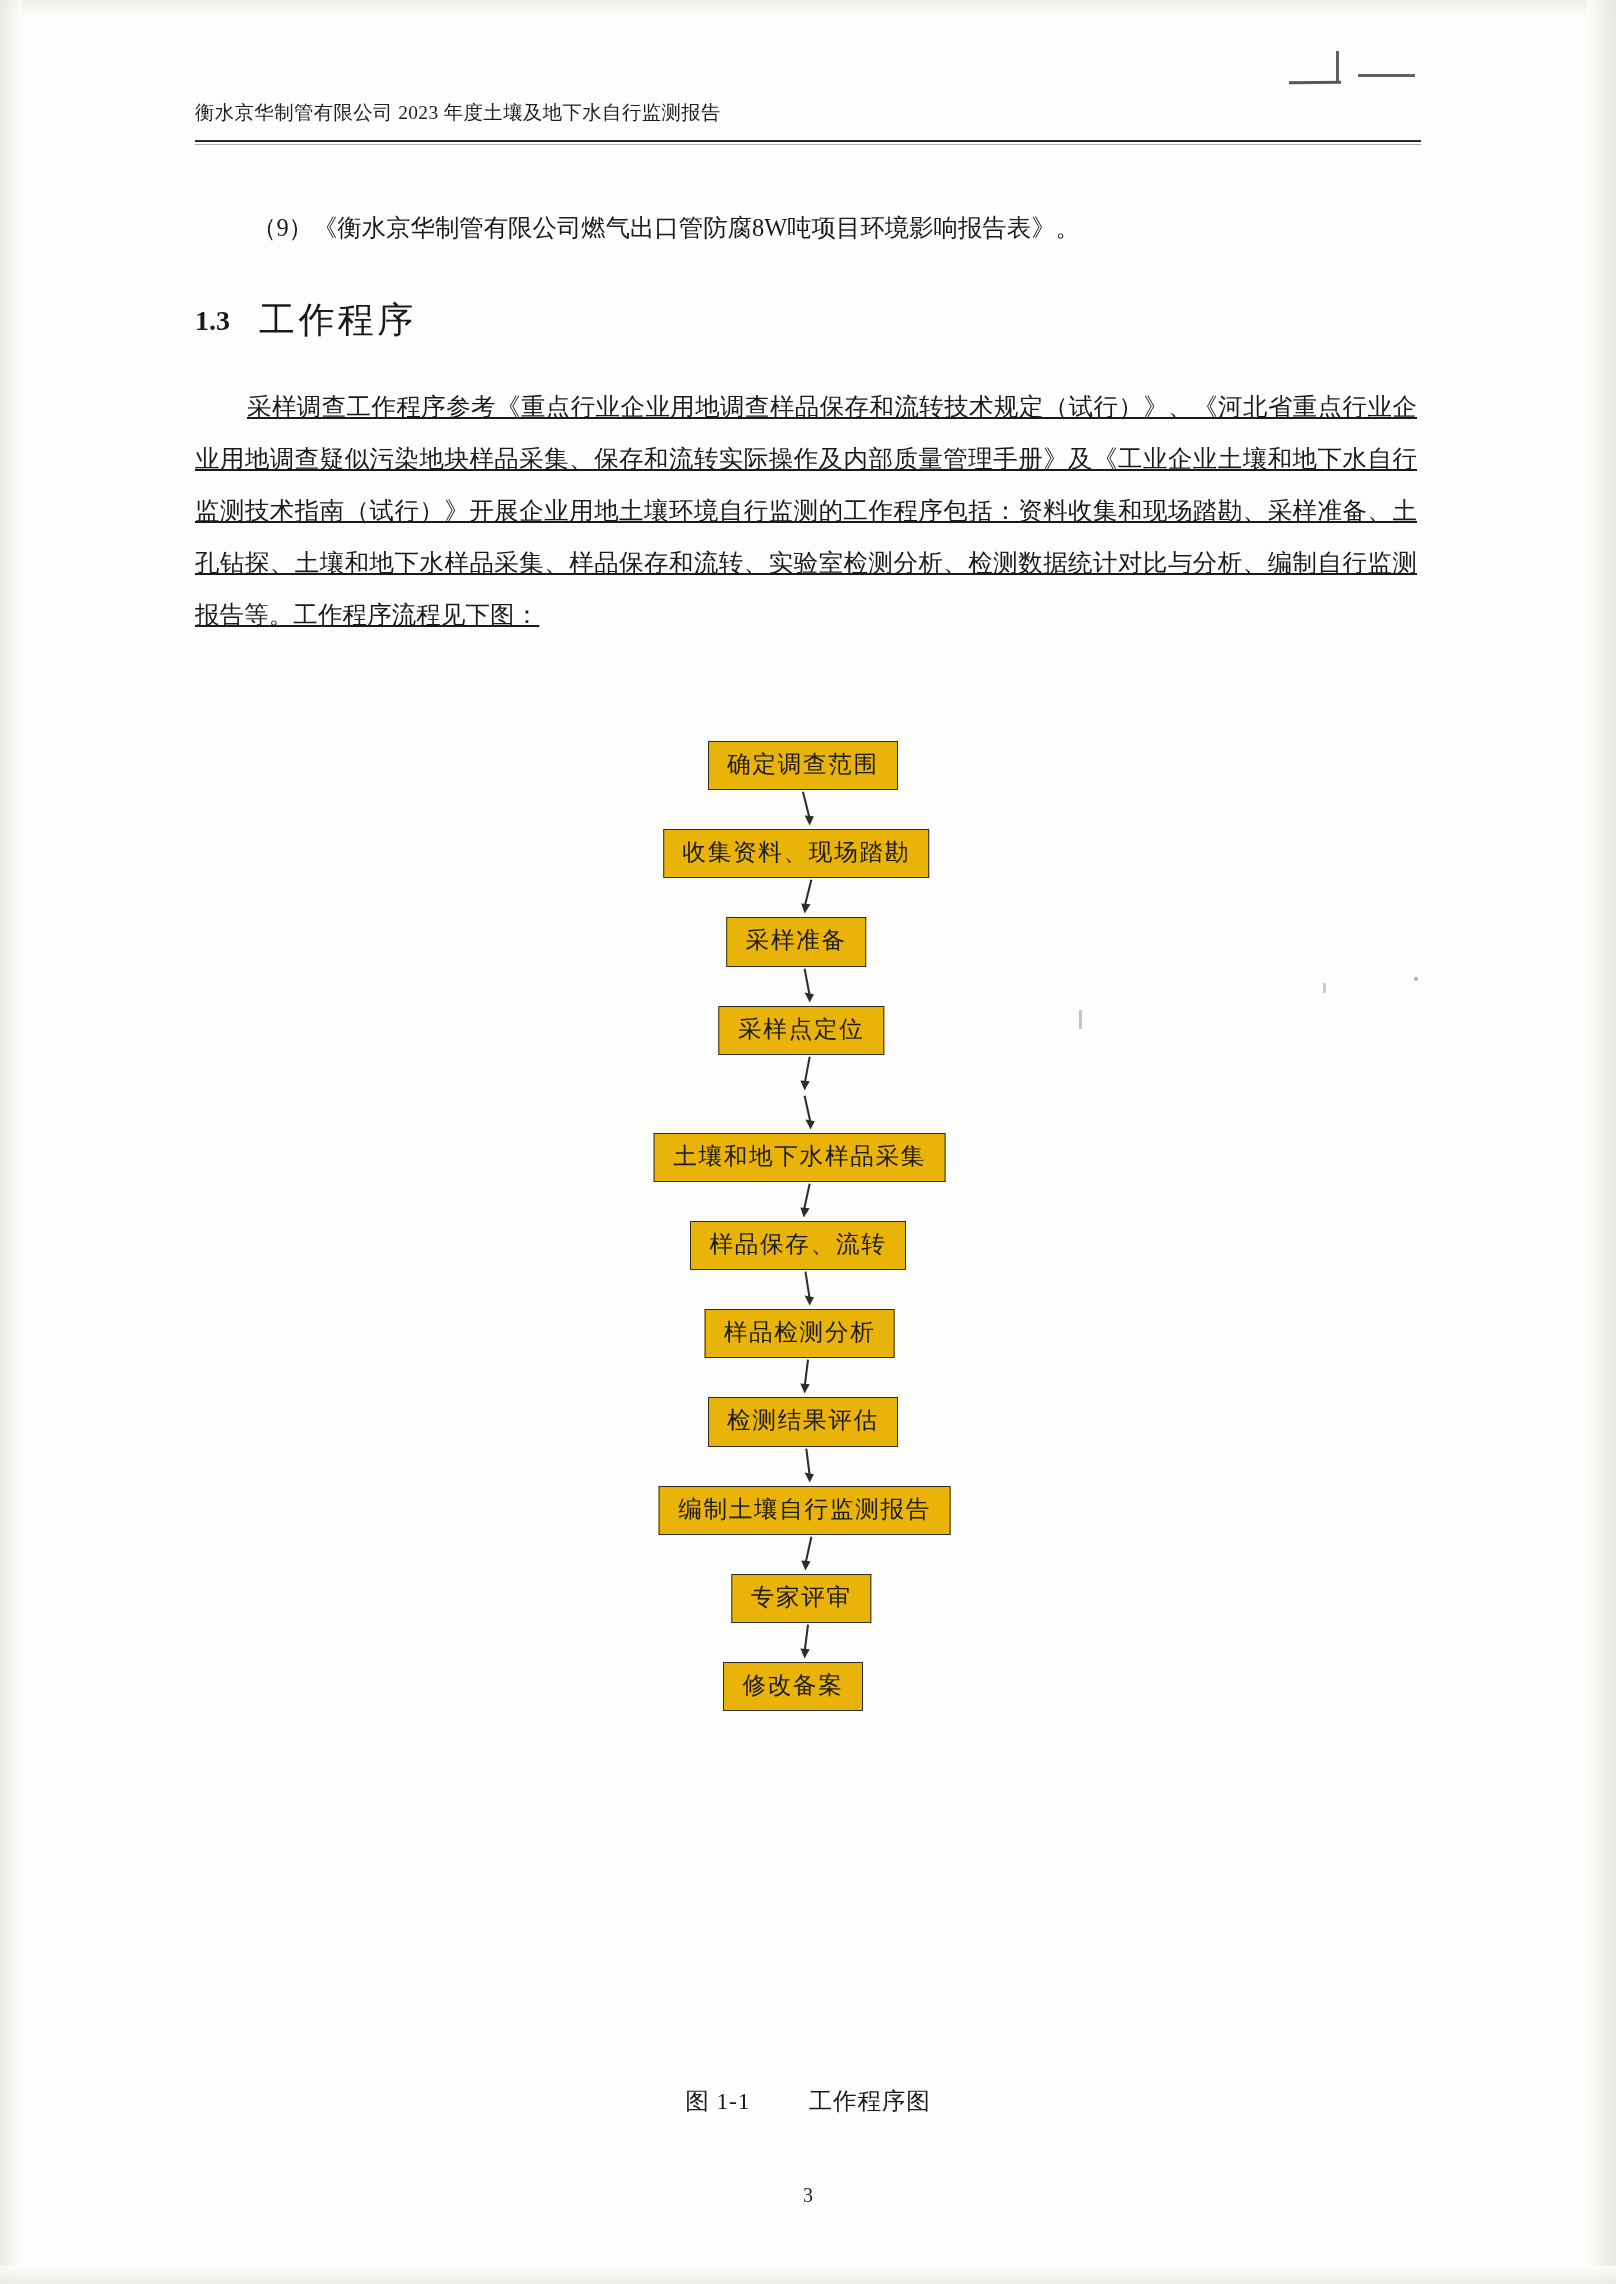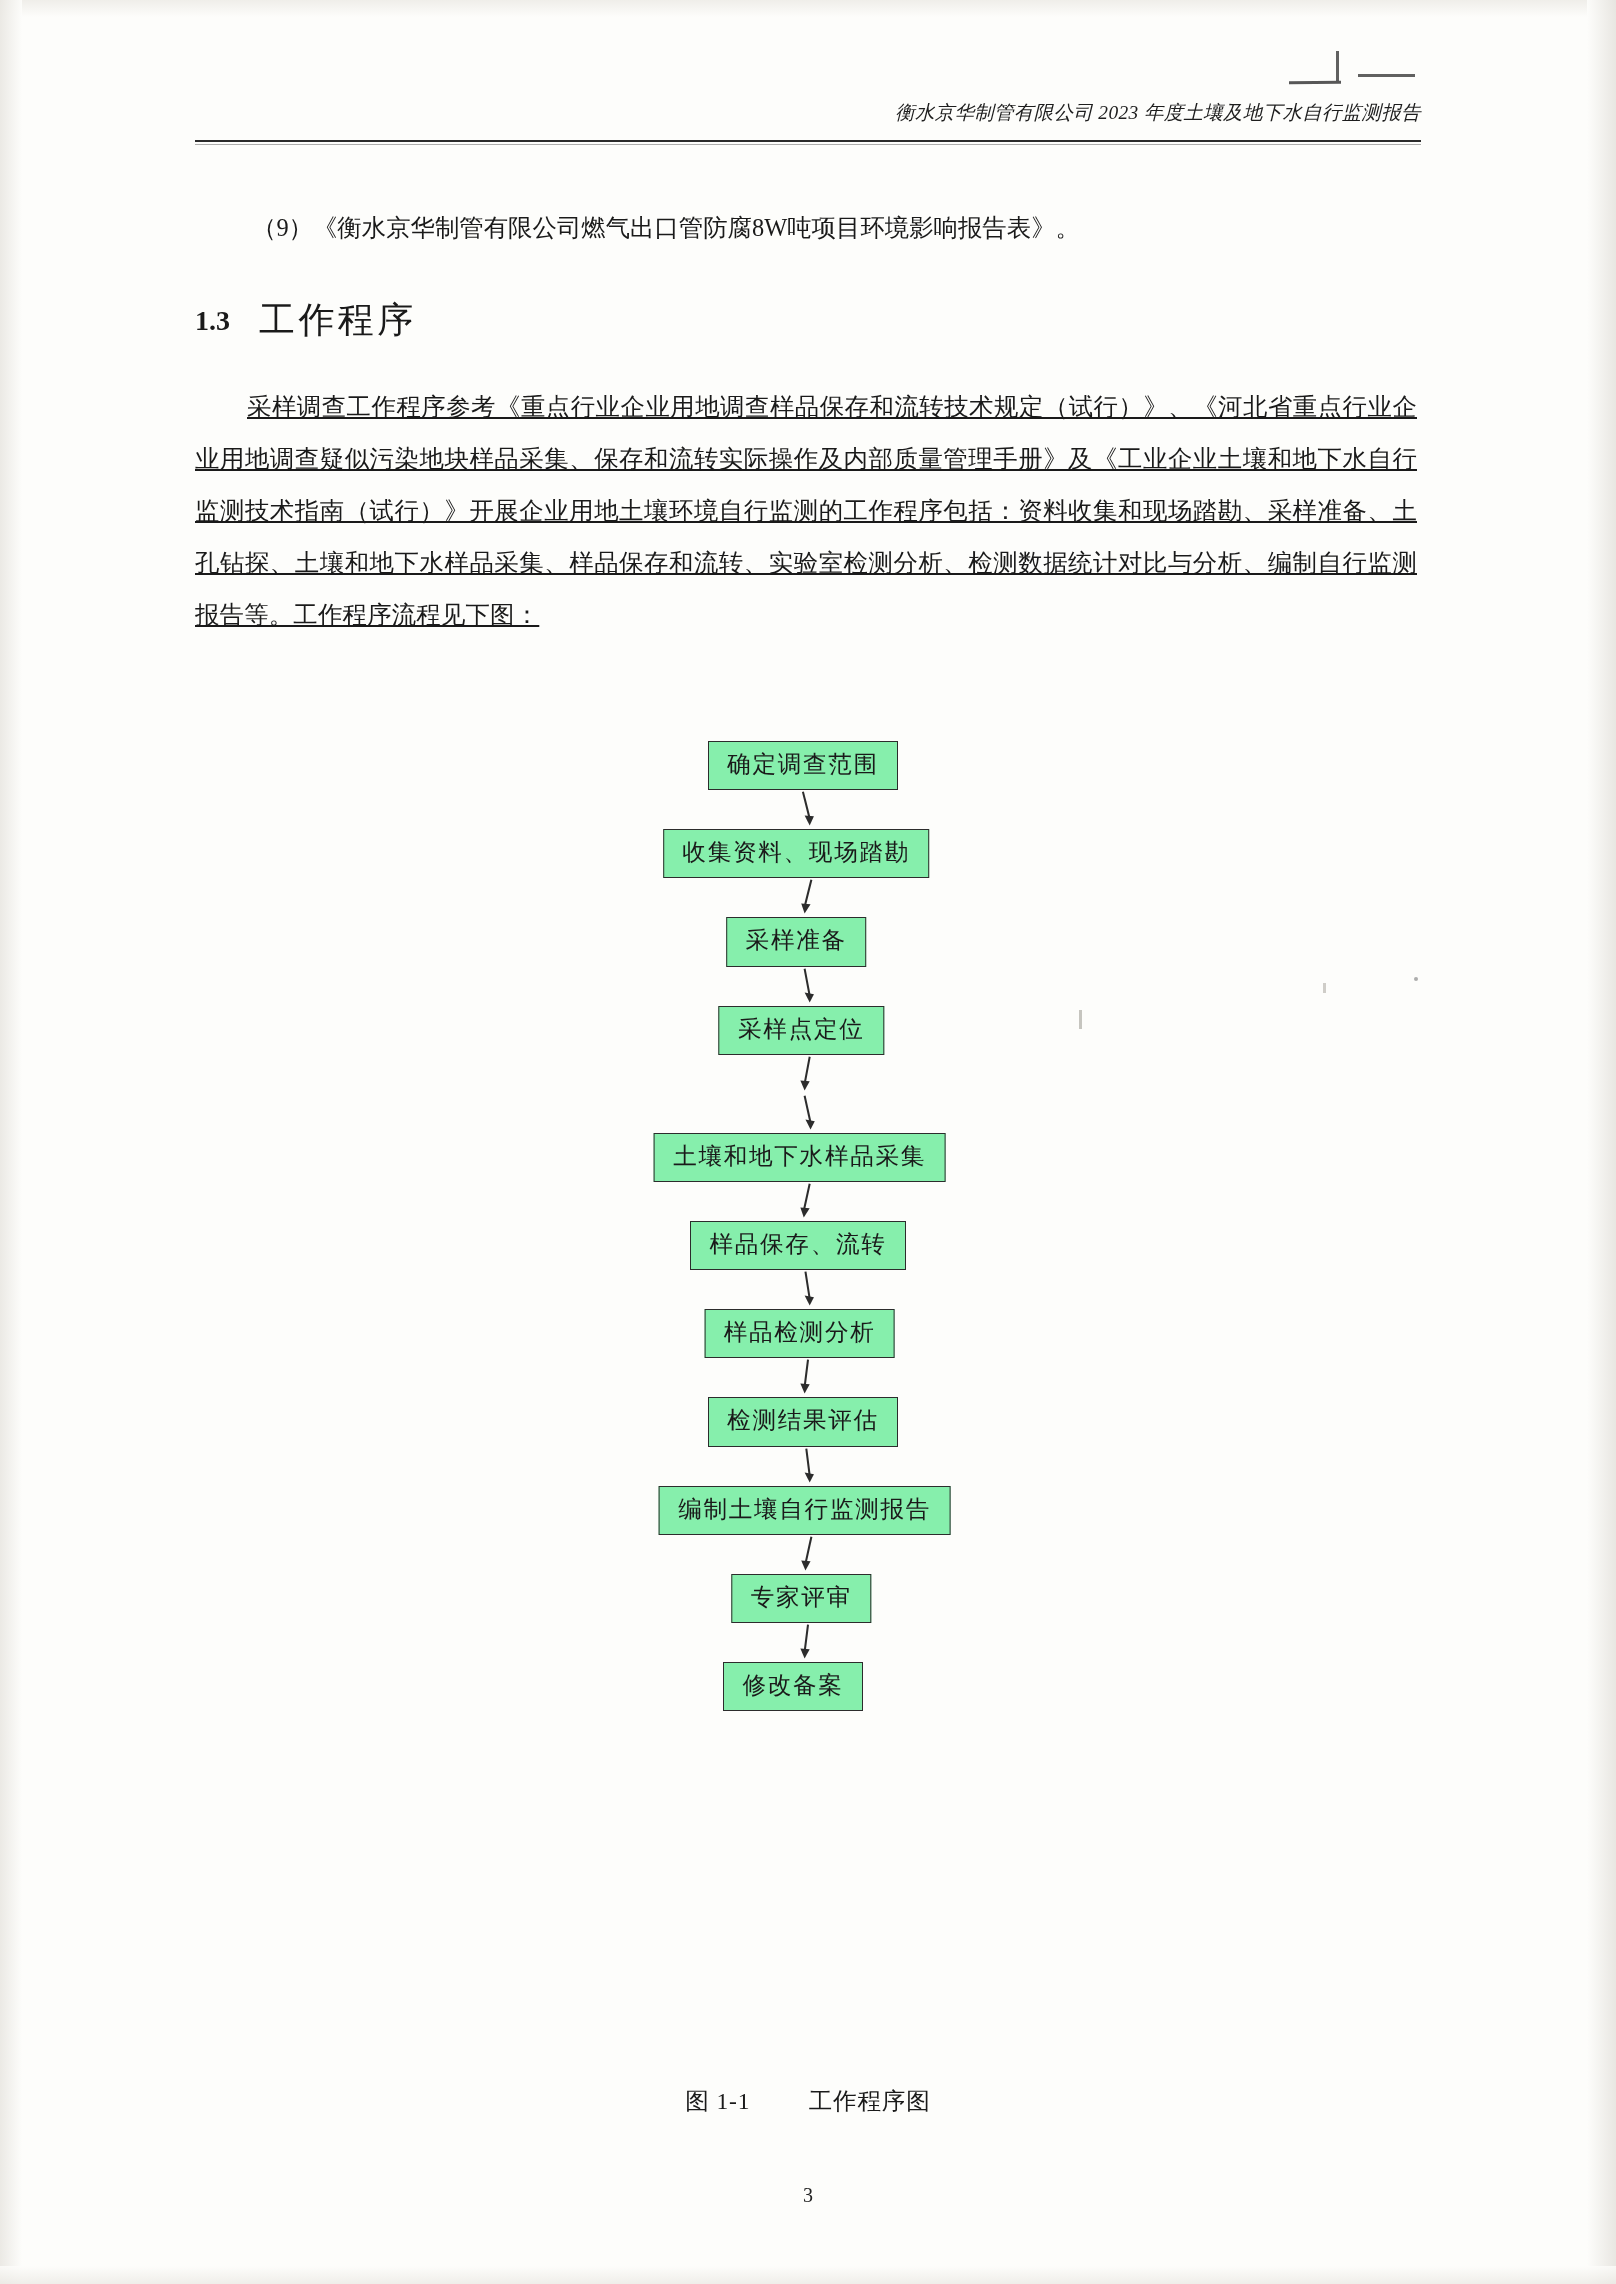--- a/index.html
+++ b/index.html
@@ -50,22 +50,21 @@
     top: 0;
     width: 1226px;
     height: 2284px;
   }
   
   .header {
     position: absolute;
     top: 99px;
     left: 0;
     width: 1226px;
-    text-align: right;
-    font-style: italic;
+    text-align: left;
   }
   .header-text {
     font-family: "Liberation Serif", serif;
     font-size: 19.4px;
     letter-spacing: 0.4px;
     color: #1d1d1d;
   }
   .header-rule {
     position: absolute;
     top: 140px;
@@ -177,21 +176,21 @@
     left: 0;
     width: 1226px;
   }
   .flow-row {
     position: relative;
     display: flex;
     justify-content: center;
   }
   .flow-box {
     border: 1.7px solid #2c2c2c;
-    background: #86efac;
+    background: #eab308;
     font-size: 23.6px;
     line-height: 1;
     padding: 11px 18.5px 12.6px 18.5px;
     text-align: center;
     letter-spacing: 1.7px;
     white-space: nowrap;
     box-shadow: 0 0 0 0 rgba(0,0,0,0);
   }
   .flow-arrow {
     position: relative;

